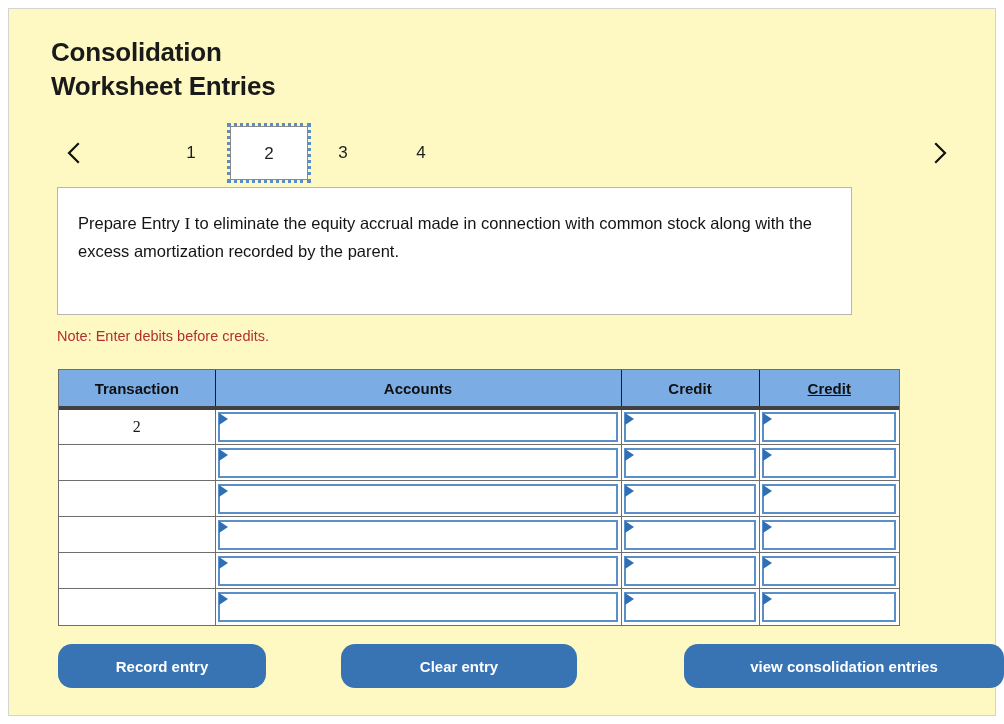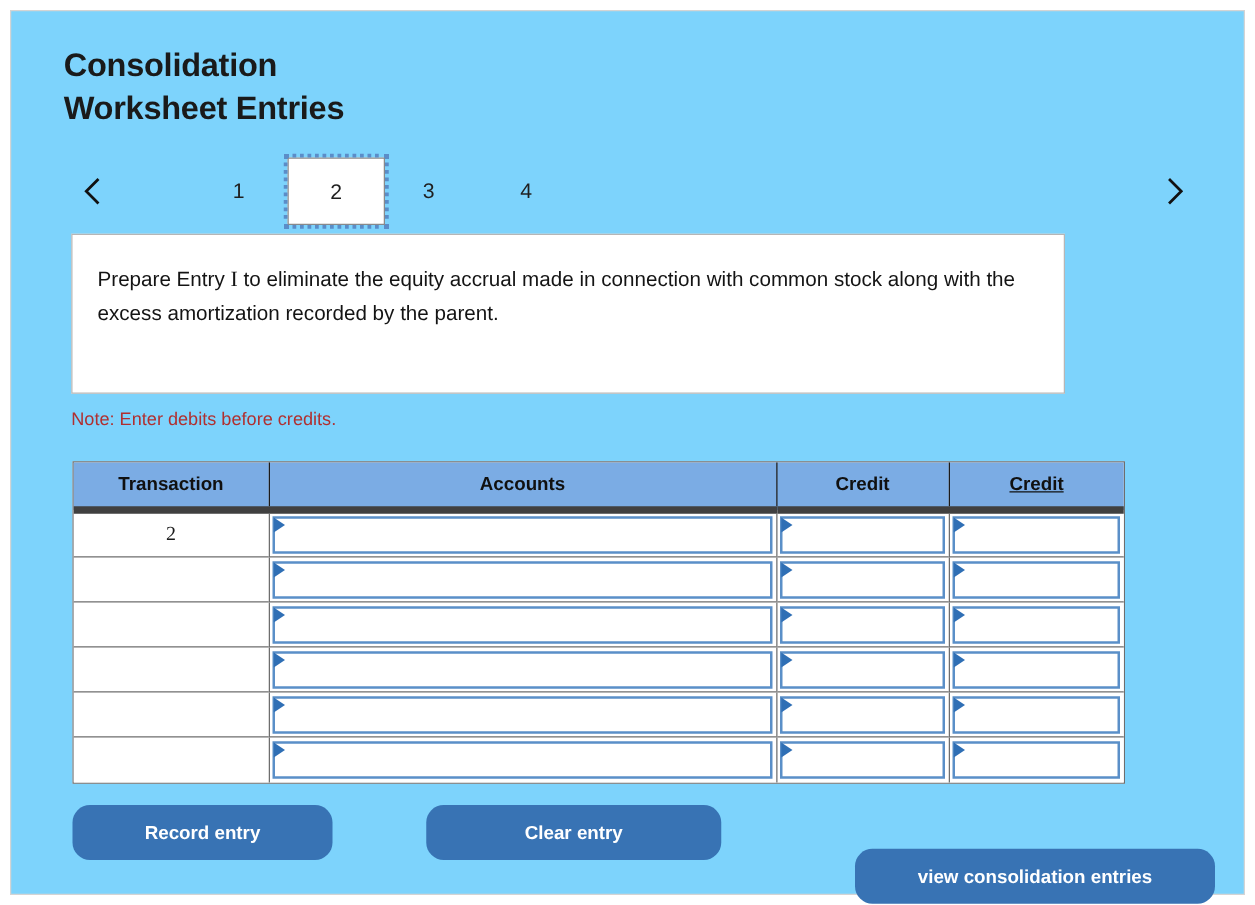--- a/index.html
+++ b/index.html
@@ -12,21 +12,21 @@
     background: #ffffff;
     font-family: "Liberation Sans", sans-serif;
     overflow: hidden;
   }
   .page {
     position: absolute;
     left: 8px;
     top: 8px;
     width: 988px;
     height: 708px;
-    background: #7dd3fc;
+    background: #fef9c3;
     border: 1px solid #d4d4d4;
     box-sizing: border-box;
   }
 
   
   .title {
     position: absolute;
     left: 42px;
     top: 26px;
     width: 600px;
@@ -128,21 +128,21 @@
     width: 100%;
     table-layout: fixed;
   }
   table.jtbl th {
     background: #7bace4;
     color: #101010;
     font-size: 15px;
     font-weight: bold;
     height: 38px;
     border-right: 1px solid #1b1b1b;
-    border-bottom: 6px solid #404040;
+    border-bottom: 4px solid #404040;
     box-sizing: border-box;
   }
   table.jtbl th:last-child { border-right: 0; }
 
   table.jtbl td {
     height: 36px;
     border-top: 1px solid #6e6e6e;
     border-right: 1px solid #6e6e6e;
     padding: 0;
     box-sizing: border-box;
@@ -196,21 +196,21 @@
     color: #ffffff;
     font-size: 15px;
     font-weight: bold;
     border: 0;
     border-radius: 14px;
     cursor: pointer;
     font-family: "Liberation Sans", sans-serif;
   }
   .btn-record { left: 49px;  top: 635px; width: 208px; }
   .btn-clear  { left: 332px; top: 635px; width: 236px; }
-  .btn-view   { left: 675px; top: 635px; width: 288px; margin-top: 35px; }
+  .btn-view   { left: 675px; top: 635px; width: 320px; }
 </style>
 </head>
 <body>
 
 <div class="page">
 
   <div class="title">
     <div>Consolidation</div>
     <div>Worksheet Entries</div>
   </div>

